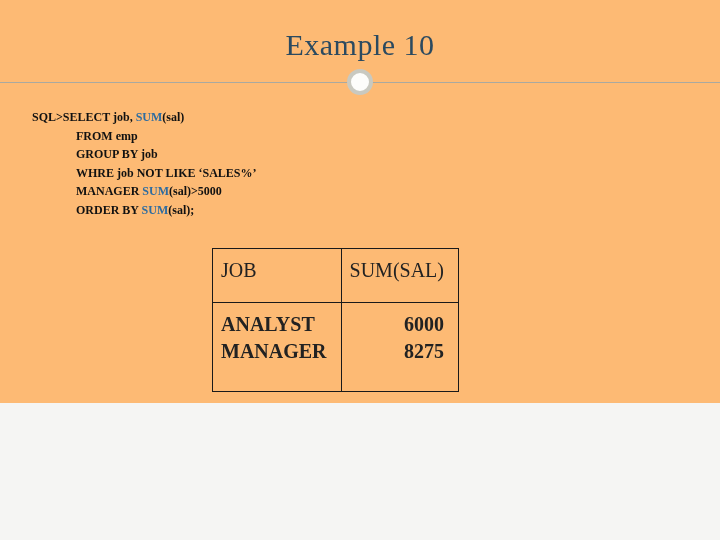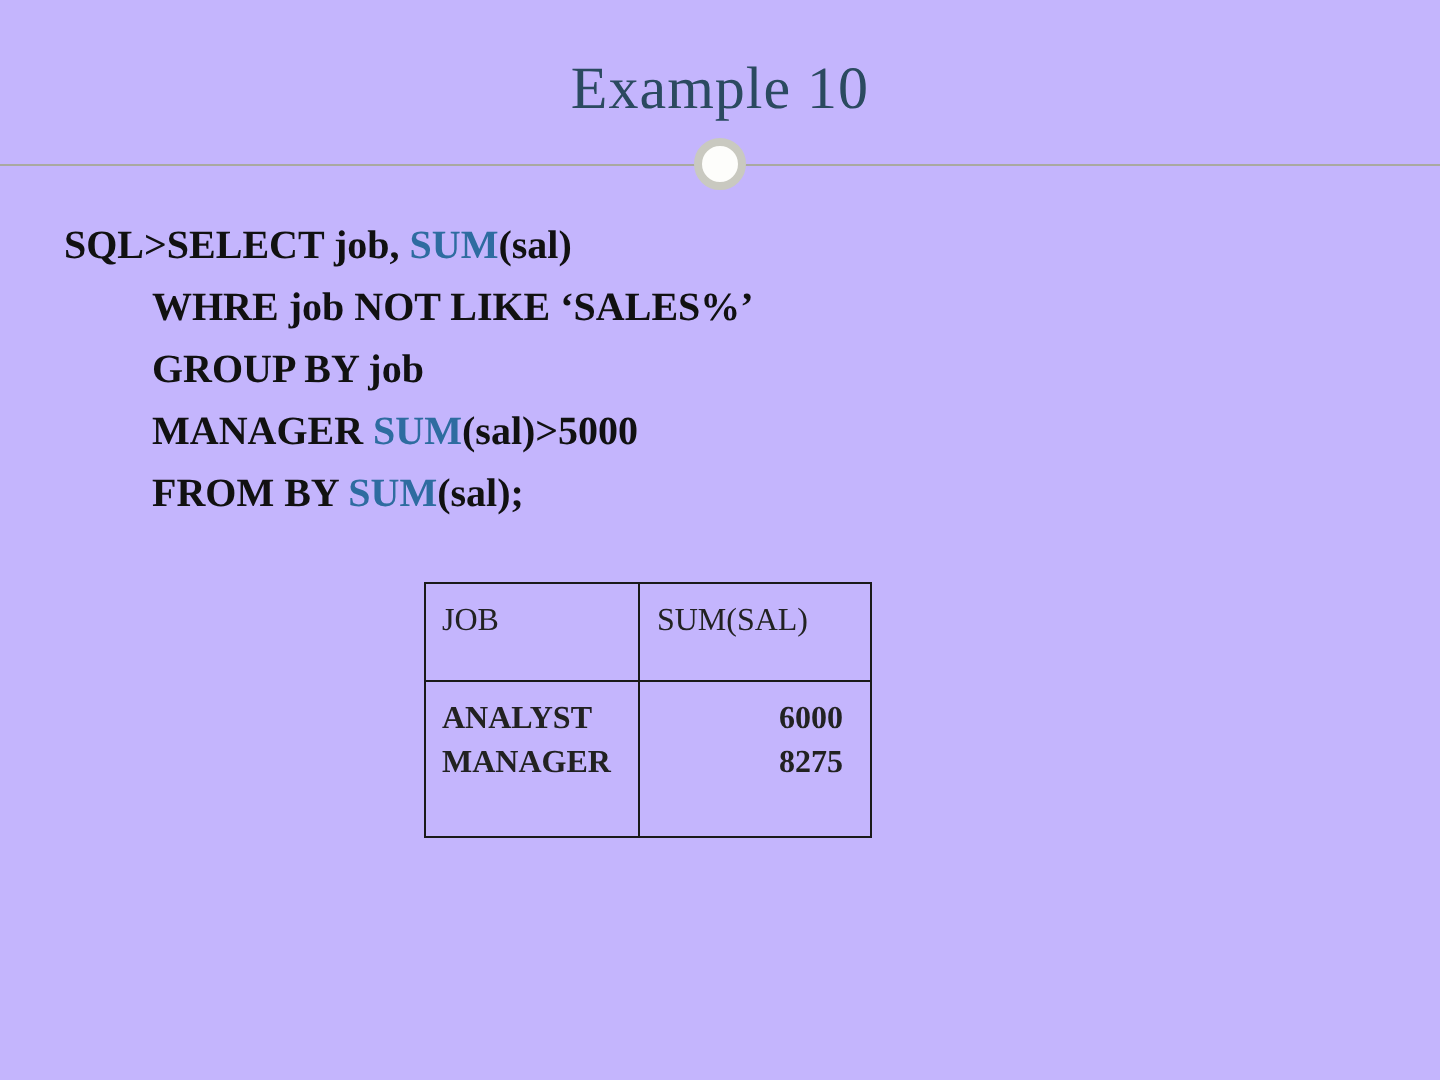--- a/index.html
+++ b/index.html
@@ -1,19 +1,19 @@
 <!DOCTYPE html>
 <html><head>
 <meta charset="utf-8">
 <style>
   * { box-sizing: border-box; margin: 0; padding: 0; }
   html, body { width: 720px; height: 540px; background: #f5f5f3; font-family: Georgia, 'Times New Roman', serif; }
   .slide {
-    width: 720px; height: 540px;
-    background: #c4b5fd;
+    width: 720px; height: 403px;
+    background: #fdba74;
     position: relative;
     padding: 28px 30px 20px 30px;
   }
   .title {
     text-align: center;
     font-size: 30px;
     color: #2b4a60;
     font-weight: 400;
     letter-spacing: 0.5px;
     margin-bottom: 8px;
@@ -34,36 +34,36 @@
     position: absolute;
     top: 50%; left: 50%;
     width: 26px; height: 26px;
     transform: translate(-50%, -50%);
     border: 4px solid #c9c9c0;
     border-radius: 50%;
     background: #fdfdfb;
   }
   .code {
     font-family: 'Times New Roman', Times, serif;
-    font-size: 20px;
+    font-size: 12px;
     color: #111;
     font-weight: bold;
     line-height: 1.55;
     padding-left: 2px;
   }
   .code .indent { padding-left: 44px; display: block; }
   .kw-func { color: #2e6ca0; font-weight: bold; }
   .table-wrap {
     margin-top: 28px;
     margin-left: 182px;
   }
   table.result {
     border-collapse: collapse;
     font-family: Georgia, 'Times New Roman', serif;
-    font-size: 16px;
+    font-size: 20px;
     color: #222;
   }
   table.result th, table.result td {
     border: 1.5px solid #1a1a1a;
     text-align: left;
     vertical-align: top;
   }
   table.result th {
     font-weight: 400;
     padding: 10px 14px 20px 8px;
@@ -85,27 +85,28 @@
 
   <div class="title-rule">
     <div class="line"></div>
     <div class="ring"></div>
   </div>
 
   <div class="code">
     <div>
       <span>SQL&gt;SELECT  job, </span><span class="kw-func">SUM</span><span>(sal)</span>
     </div>
+    <span class="indent">FROM  emp</span>
+    <span class="indent">GROUP BY job</span>
     <span class="indent">WHRE job NOT LIKE ‘SALES%’</span>
-    <span class="indent">GROUP BY job</span>
     <span class="indent">
       <span>MANAGER </span><span class="kw-func">SUM</span><span>(sal)&gt;5000</span>
     </span>
     <span class="indent">
-      <span>FROM BY </span><span class="kw-func">SUM</span><span>(sal);</span>
+      <span>ORDER BY </span><span class="kw-func">SUM</span><span>(sal);</span>
     </span>
   </div>
 
   <div class="table-wrap">
     <table class="result">
       <tbody>
           <tr>
         <th>JOB</th>
         <th>SUM(SAL)</th>
       </tr>

